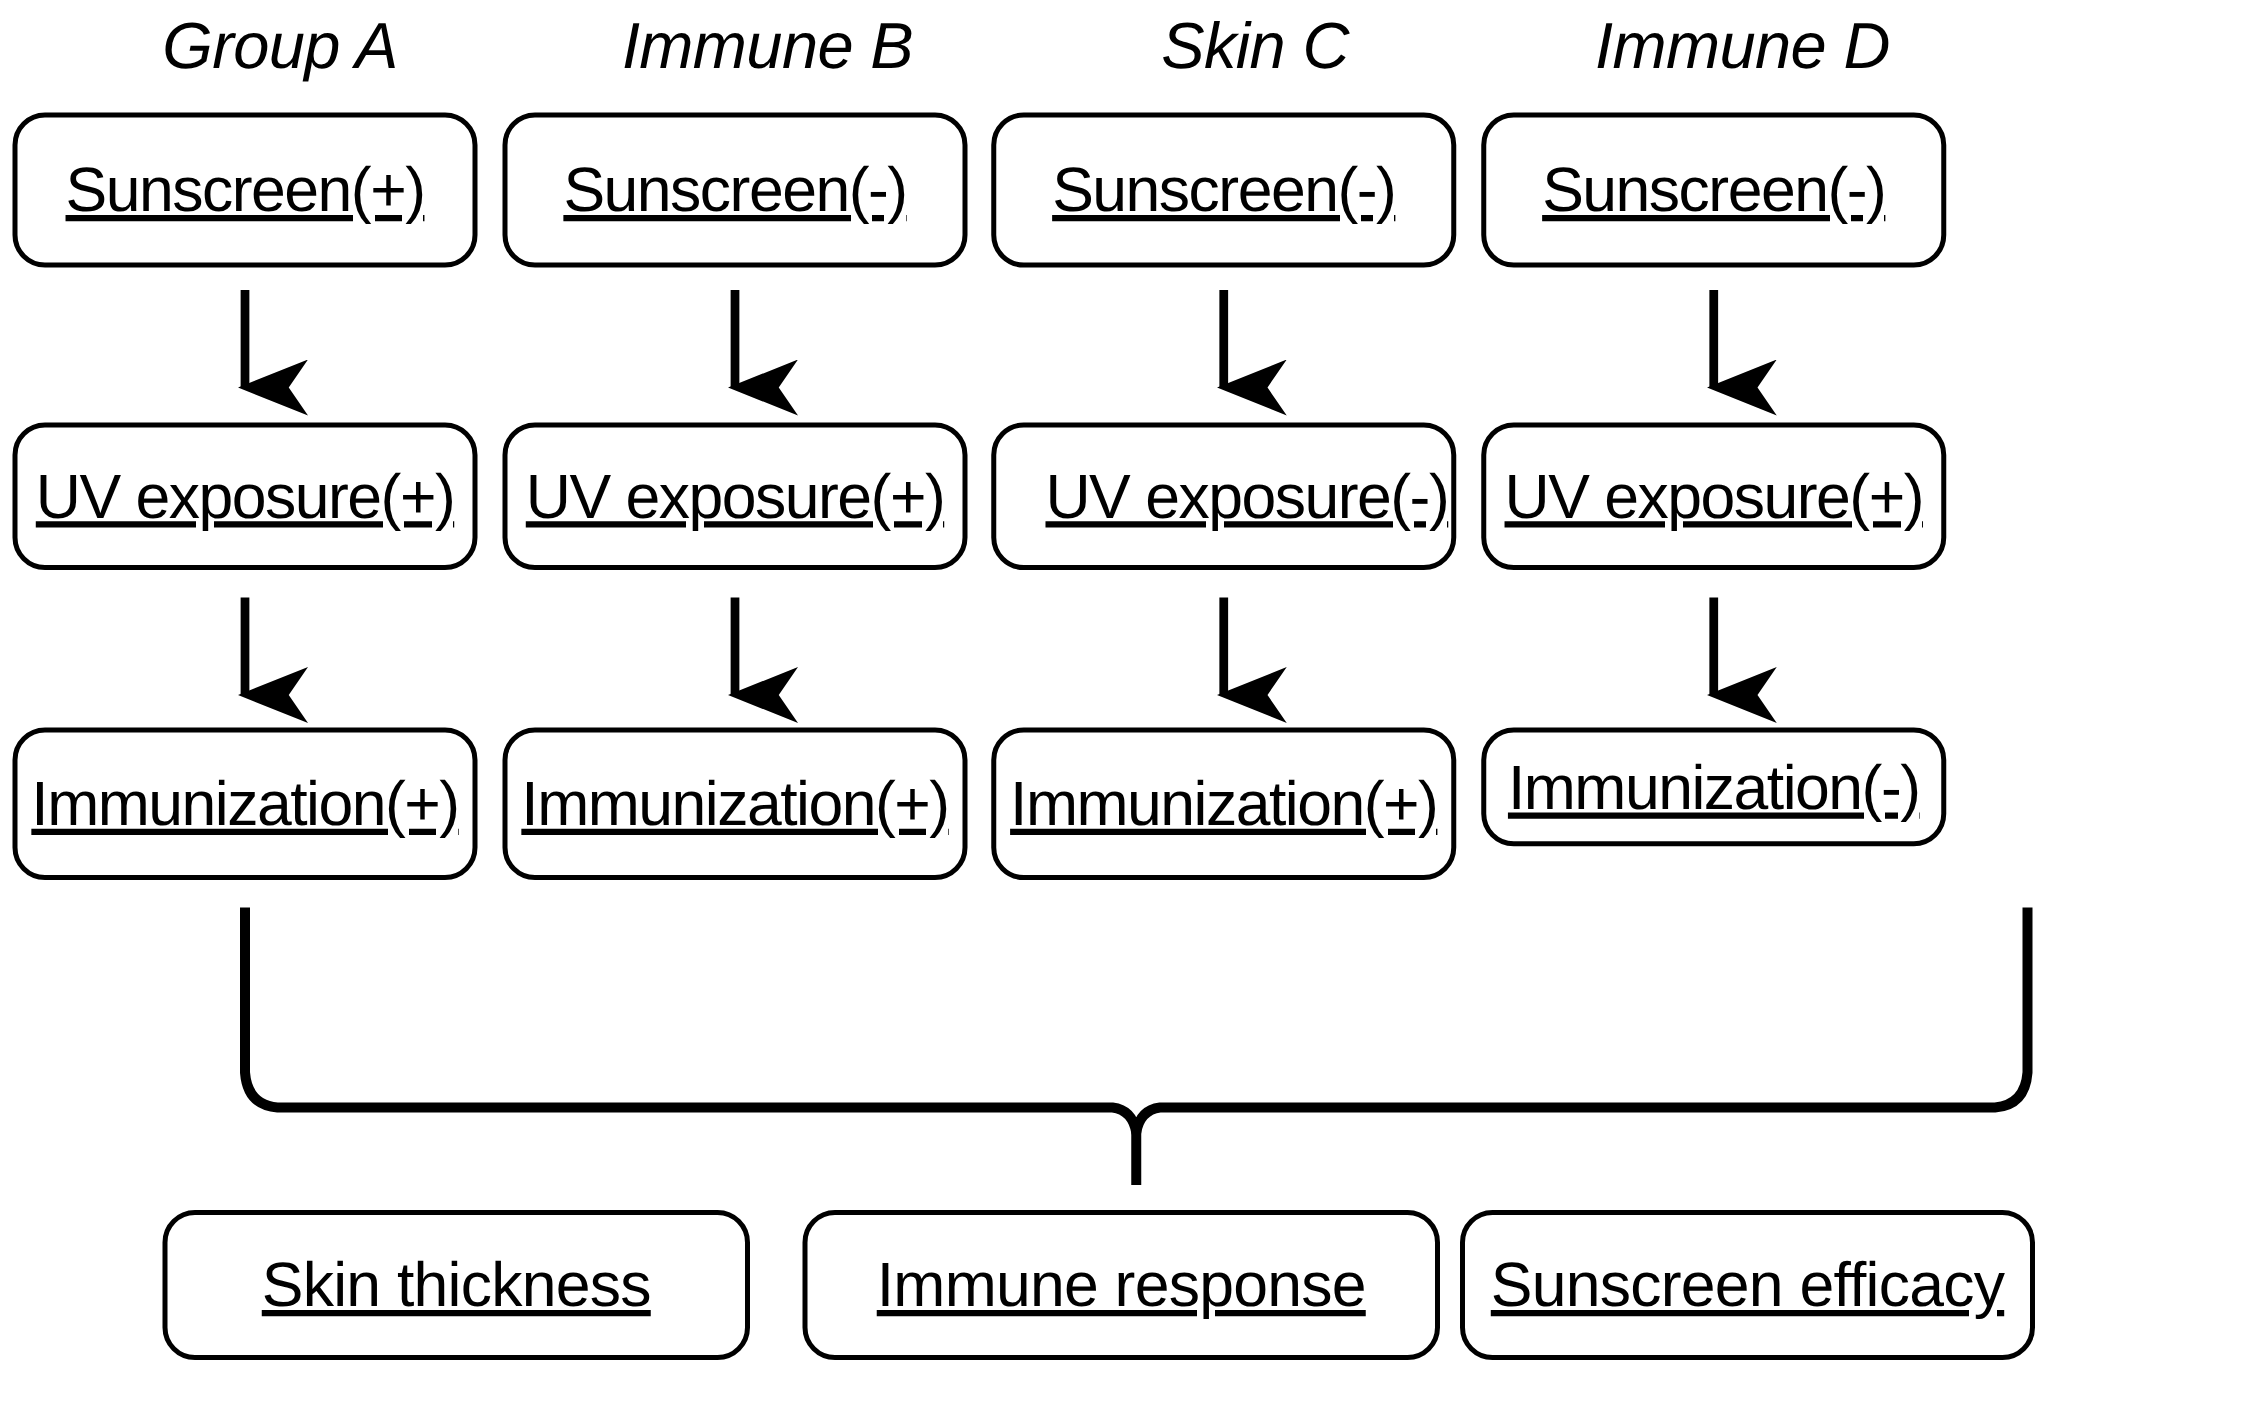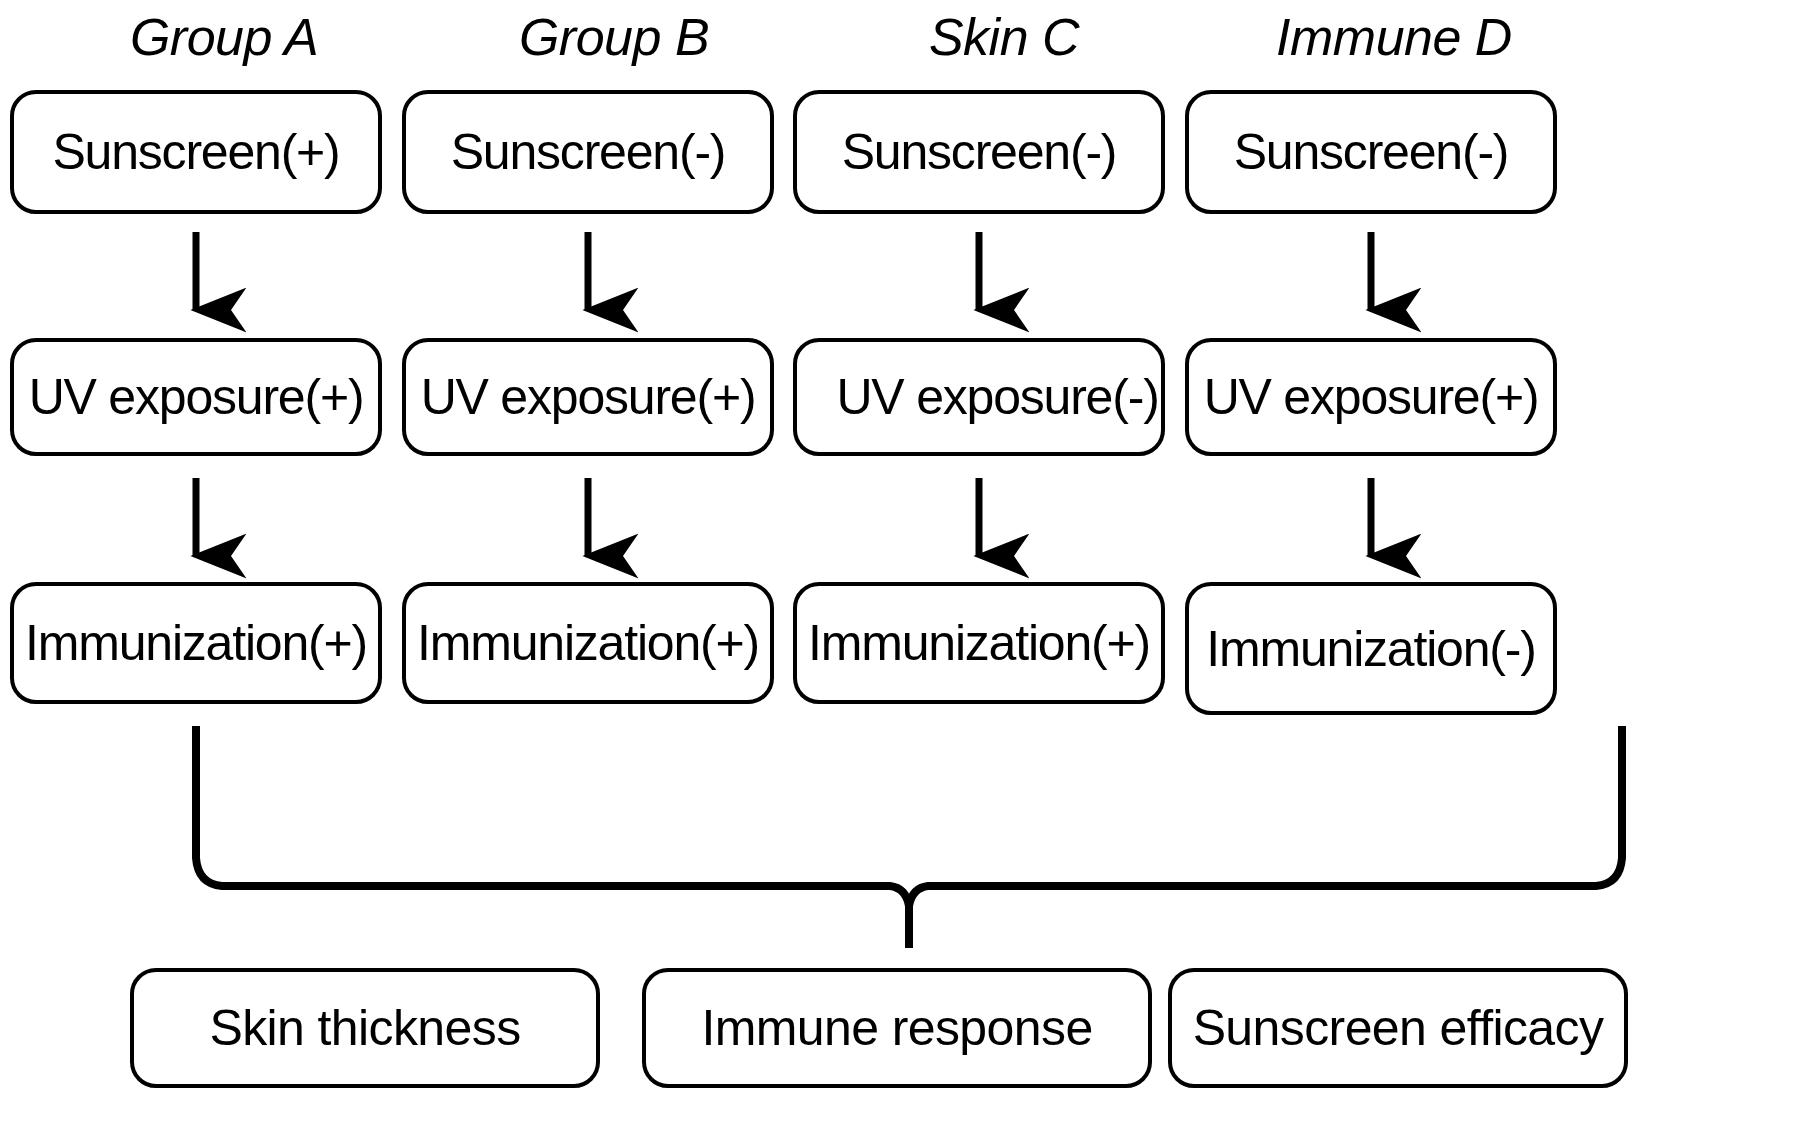--- a/index.html
+++ b/index.html
@@ -36,20 +36,21 @@
     align-items: center;
     justify-content: center;
     text-align: center;
   }
   .node-label {
     font-size: 50px;
     line-height: 56px;
     letter-spacing: -1.2px;
     white-space: nowrap;
     color: #000;
+    text-decoration: underline;
   }
   .node.outcome .node-label {
     font-size: 50px;
     letter-spacing: -0.6px;
   }
   .arrow-layer, .brace-layer {
     position: absolute;
     left: 0;
     top: 0;
     width: 1795px;
@@ -59,21 +60,21 @@
 </style>
 </head>
 <body>
 
 <div id="stage">
 
   <div class="group-header" style="left:10px; top:8px; width:428px;">
     <span>Group A</span>
   </div>
   <div class="group-header" style="left:400px; top:8px; width:428px;">
-    <span>Group B</span>
+    <span>Immune B</span>
   </div>
   <div class="group-header" style="left:790px; top:8px; width:428px;">
     <span>Skin C</span>
   </div>
   <div class="group-header" style="left:1180px; top:8px; width:428px;">
     <span>Immune D</span>
   </div>
 
   <div class="node" style="left:10px; top:90px; width:372px; height:124px;">
     <span class="node-label">Sunscreen(+)</span>
@@ -103,21 +104,21 @@
 
   <div class="node" style="left:10px; top:582px; width:372px; height:122px;">
     <span class="node-label">Immunization(+)</span>
   </div>
   <div class="node" style="left:402px; top:582px; width:372px; height:122px;">
     <span class="node-label">Immunization(+)</span>
   </div>
   <div class="node" style="left:793px; top:582px; width:372px; height:122px;">
     <span class="node-label">Immunization(+)</span>
   </div>
-  <div class="node" style="left:1185px; top:582px; width:372px; height:133px;">
+  <div class="node" style="left:1185px; top:582px; width:372px; height:95px;">
     <span class="node-label">Immunization(-)</span>
   </div>
 
   <svg class="arrow-layer" viewBox="0 0 1795 1124" xmlns="http://www.w3.org/2000/svg">
     <defs>
       <marker id="arrowhead" markerWidth="7" markerHeight="8" refX="3.2" refY="7.2" orient="auto" markerUnits="strokeWidth">
         <path d="M0,0 L3.2,8 L6.4,0 L3.2,2.2 Z" fill="#000000"></path>
       </marker>
     </defs>
 

